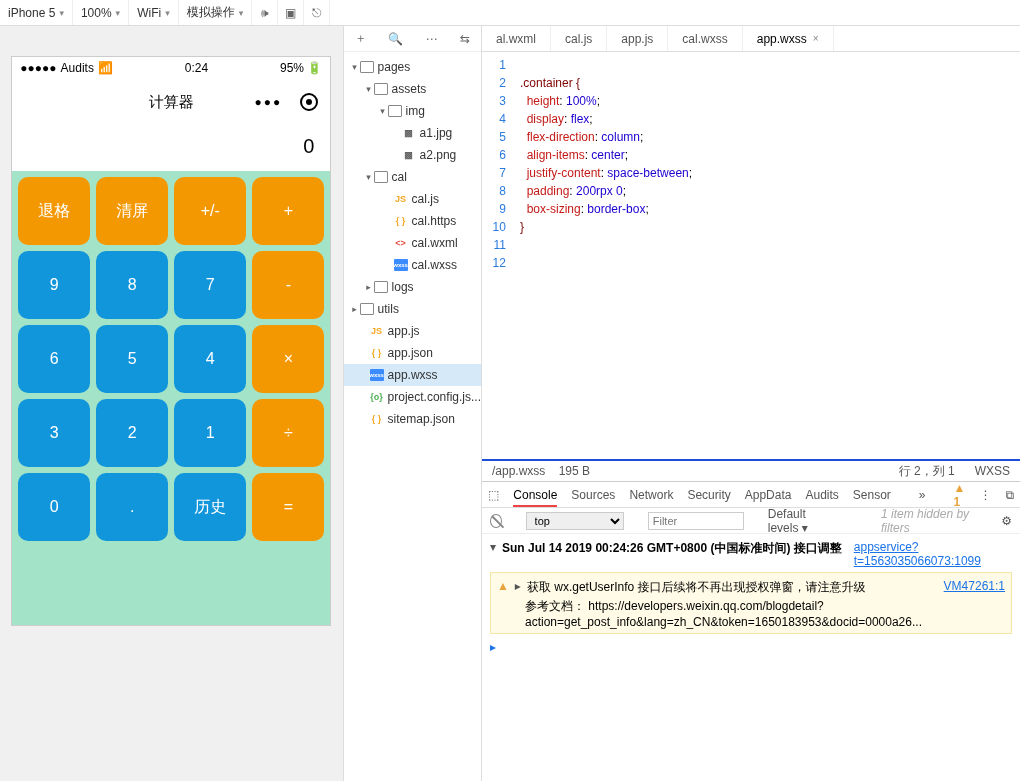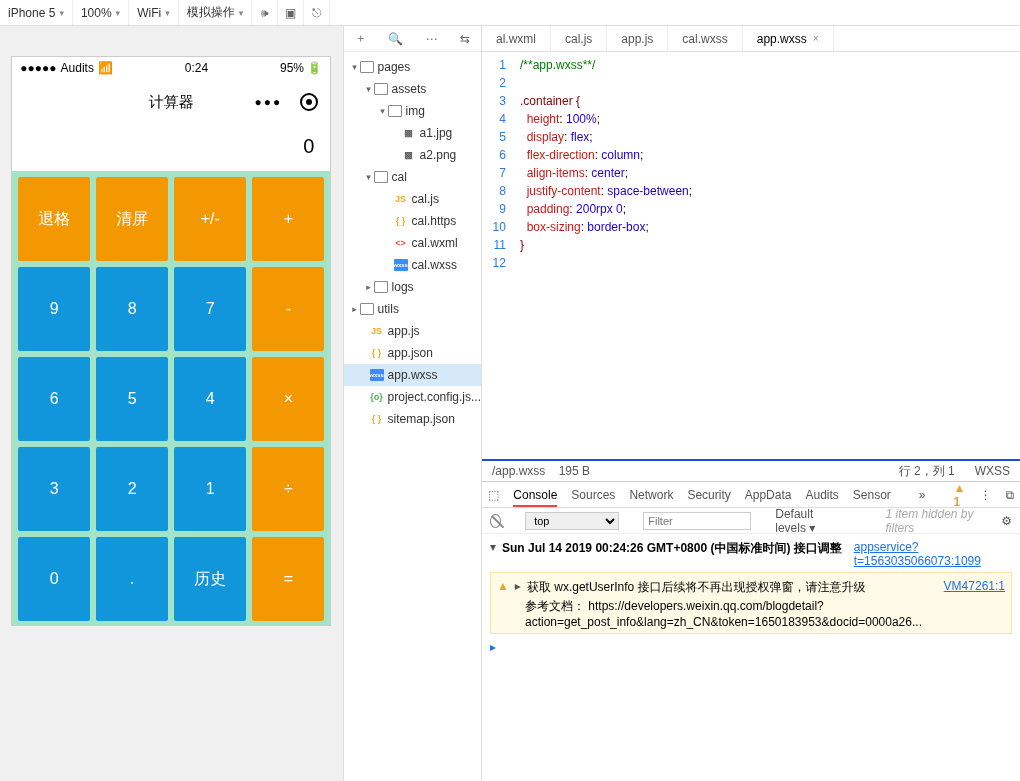--- a/index.html
+++ b/index.html
@@ -12,21 +12,21 @@
 .sim-area{width:418px;background:#f0f0f0;display:flex;justify-content:center;padding-top:30px}
 .phone{width:320px;height:570px;background:#a3e4c9;border:1px solid #ccc}
 .statusbar{height:22px;background:#fff;display:flex;align-items:center;justify-content:space-between;padding:0 8px;font-size:11px}
 .sb-left{display:flex;align-items:center;gap:4px}
 .navbar{height:46px;background:#fff;display:flex;align-items:center;justify-content:center;position:relative}
 .nav-dots{position:absolute;right:48px;letter-spacing:2px}
 .nav-target{position:absolute;right:12px;width:18px;height:18px;border:2px solid #000;border-radius:50%;display:flex;align-items:center;justify-content:center}
 .nav-target::after{content:"";width:6px;height:6px;background:#000;border-radius:50%}
 .display{height:46px;background:#fff;text-align:right;padding:10px 16px;font-size:20px}
 .keypad{display:grid;grid-template-columns:repeat(4,1fr);gap:6px;padding:6px}
-.key{height:84px;display:flex;align-items:center;justify-content:center;color:#fff;font-size:16px;border-radius:2px;cursor:pointer}
+.key{height:68px;display:flex;align-items:center;justify-content:center;color:#fff;font-size:16px;border-radius:10px;cursor:pointer}
 .key.blue{background:#1296db}
 .key.orange{background:#f39800}
 .mid-col{width:158px;background:#fff;border-left:1px solid #ddd;border-right:1px solid #ddd}
 .mid-tools{height:26px;display:flex;align-items:center;justify-content:space-around;border-bottom:1px solid #eee;color:#666}
 .mid-tools span{cursor:pointer}
 .tree{padding:4px 0;font-size:12px;color:#333}
 .tree-row{display:flex;align-items:center;height:22px;cursor:pointer;padding-left:6px}
 .tree-row.sel{background:#d6e9f8}
 .tw{display:inline-block;width:10px;text-align:center;color:#666;font-size:9px}
 .folder-icon,.file-icon{width:14px;height:12px;margin-right:4px;display:inline-flex;align-items:center;justify-content:center;font-size:9px;font-weight:bold}
@@ -250,21 +250,20 @@
           <div>5</div>
           <div>6</div>
           <div>7</div>
           <div>8</div>
           <div>9</div>
           <div>10</div>
           <div>11</div>
           <div>12</div>
       </div>
       <div class="code">
-        <div><span class="c-comment">/**app.wxss**/</span></div>
         <div></div>
         <div><span style="color:#800000">.container {</span></div>
         <div><span class="kprop">  height</span><span>: </span><span class="kva">100%</span><span>;</span></div>
         <div><span class="kprop">  display</span><span>: </span><span class="kva">flex</span><span>;</span></div>
         <div><span class="kprop">  flex-direction</span><span>: </span><span class="kva">column</span><span>;</span></div>
         <div><span class="kprop">  align-items</span><span>: </span><span class="kva">center</span><span>;</span></div>
         <div><span class="kprop">  justify-content</span><span>: </span><span class="kva">space-between</span><span>;</span></div>
         <div><span class="kprop">  padding</span><span>: </span><span class="kva">200rpx 0</span><span>;</span></div>
         <div><span class="kprop">  box-sizing</span><span>: </span><span class="kva">border-box</span><span>;</span></div>
         <div><span style="color:#800000">}</span></div>
@@ -281,21 +280,21 @@
         <span id="dtabs"><span class="dtab active" style="margin-right: 14px;">Console</span><span class="dtab" style="margin-right: 14px;">Sources</span><span class="dtab" style="margin-right: 14px;">Network</span><span class="dtab" style="margin-right: 14px;">Security</span><span class="dtab" style="margin-right: 14px;">AppData</span><span class="dtab" style="margin-right: 14px;">Audits</span><span class="dtab" style="margin-right: 14px;">Sensor</span></span>
         <span>»</span>
         <span class="spacer"></span>
         <span class="warn-badge">▲ <span>1</span></span>
         <span>⋮</span>
         <span>⧉</span>
       </div>
       <div class="dt-filter">
         <span class="no"></span>
         <select style="width:120px"><option>top</option></select>
-        <input style="width: 108px;" placeholder="Filter">
+        <input style="width: 96px;" placeholder="Filter">
         <span><span>Default levels</span> ▾</span>
         <span class="spacer" style="flex:1"></span>
         <span class="hidden-note">1 item hidden by filters</span>
         <span class="gear">⚙</span>
       </div>
       <div class="console-body">
         <div class="log-line">
           <span class="tri">▾</span>
           <b style="flex:0 0 auto">Sun Jul 14 2019 00:24:26 GMT+0800 (中国标准时间) 接口调整</b>
           <span style="flex:1"></span>

